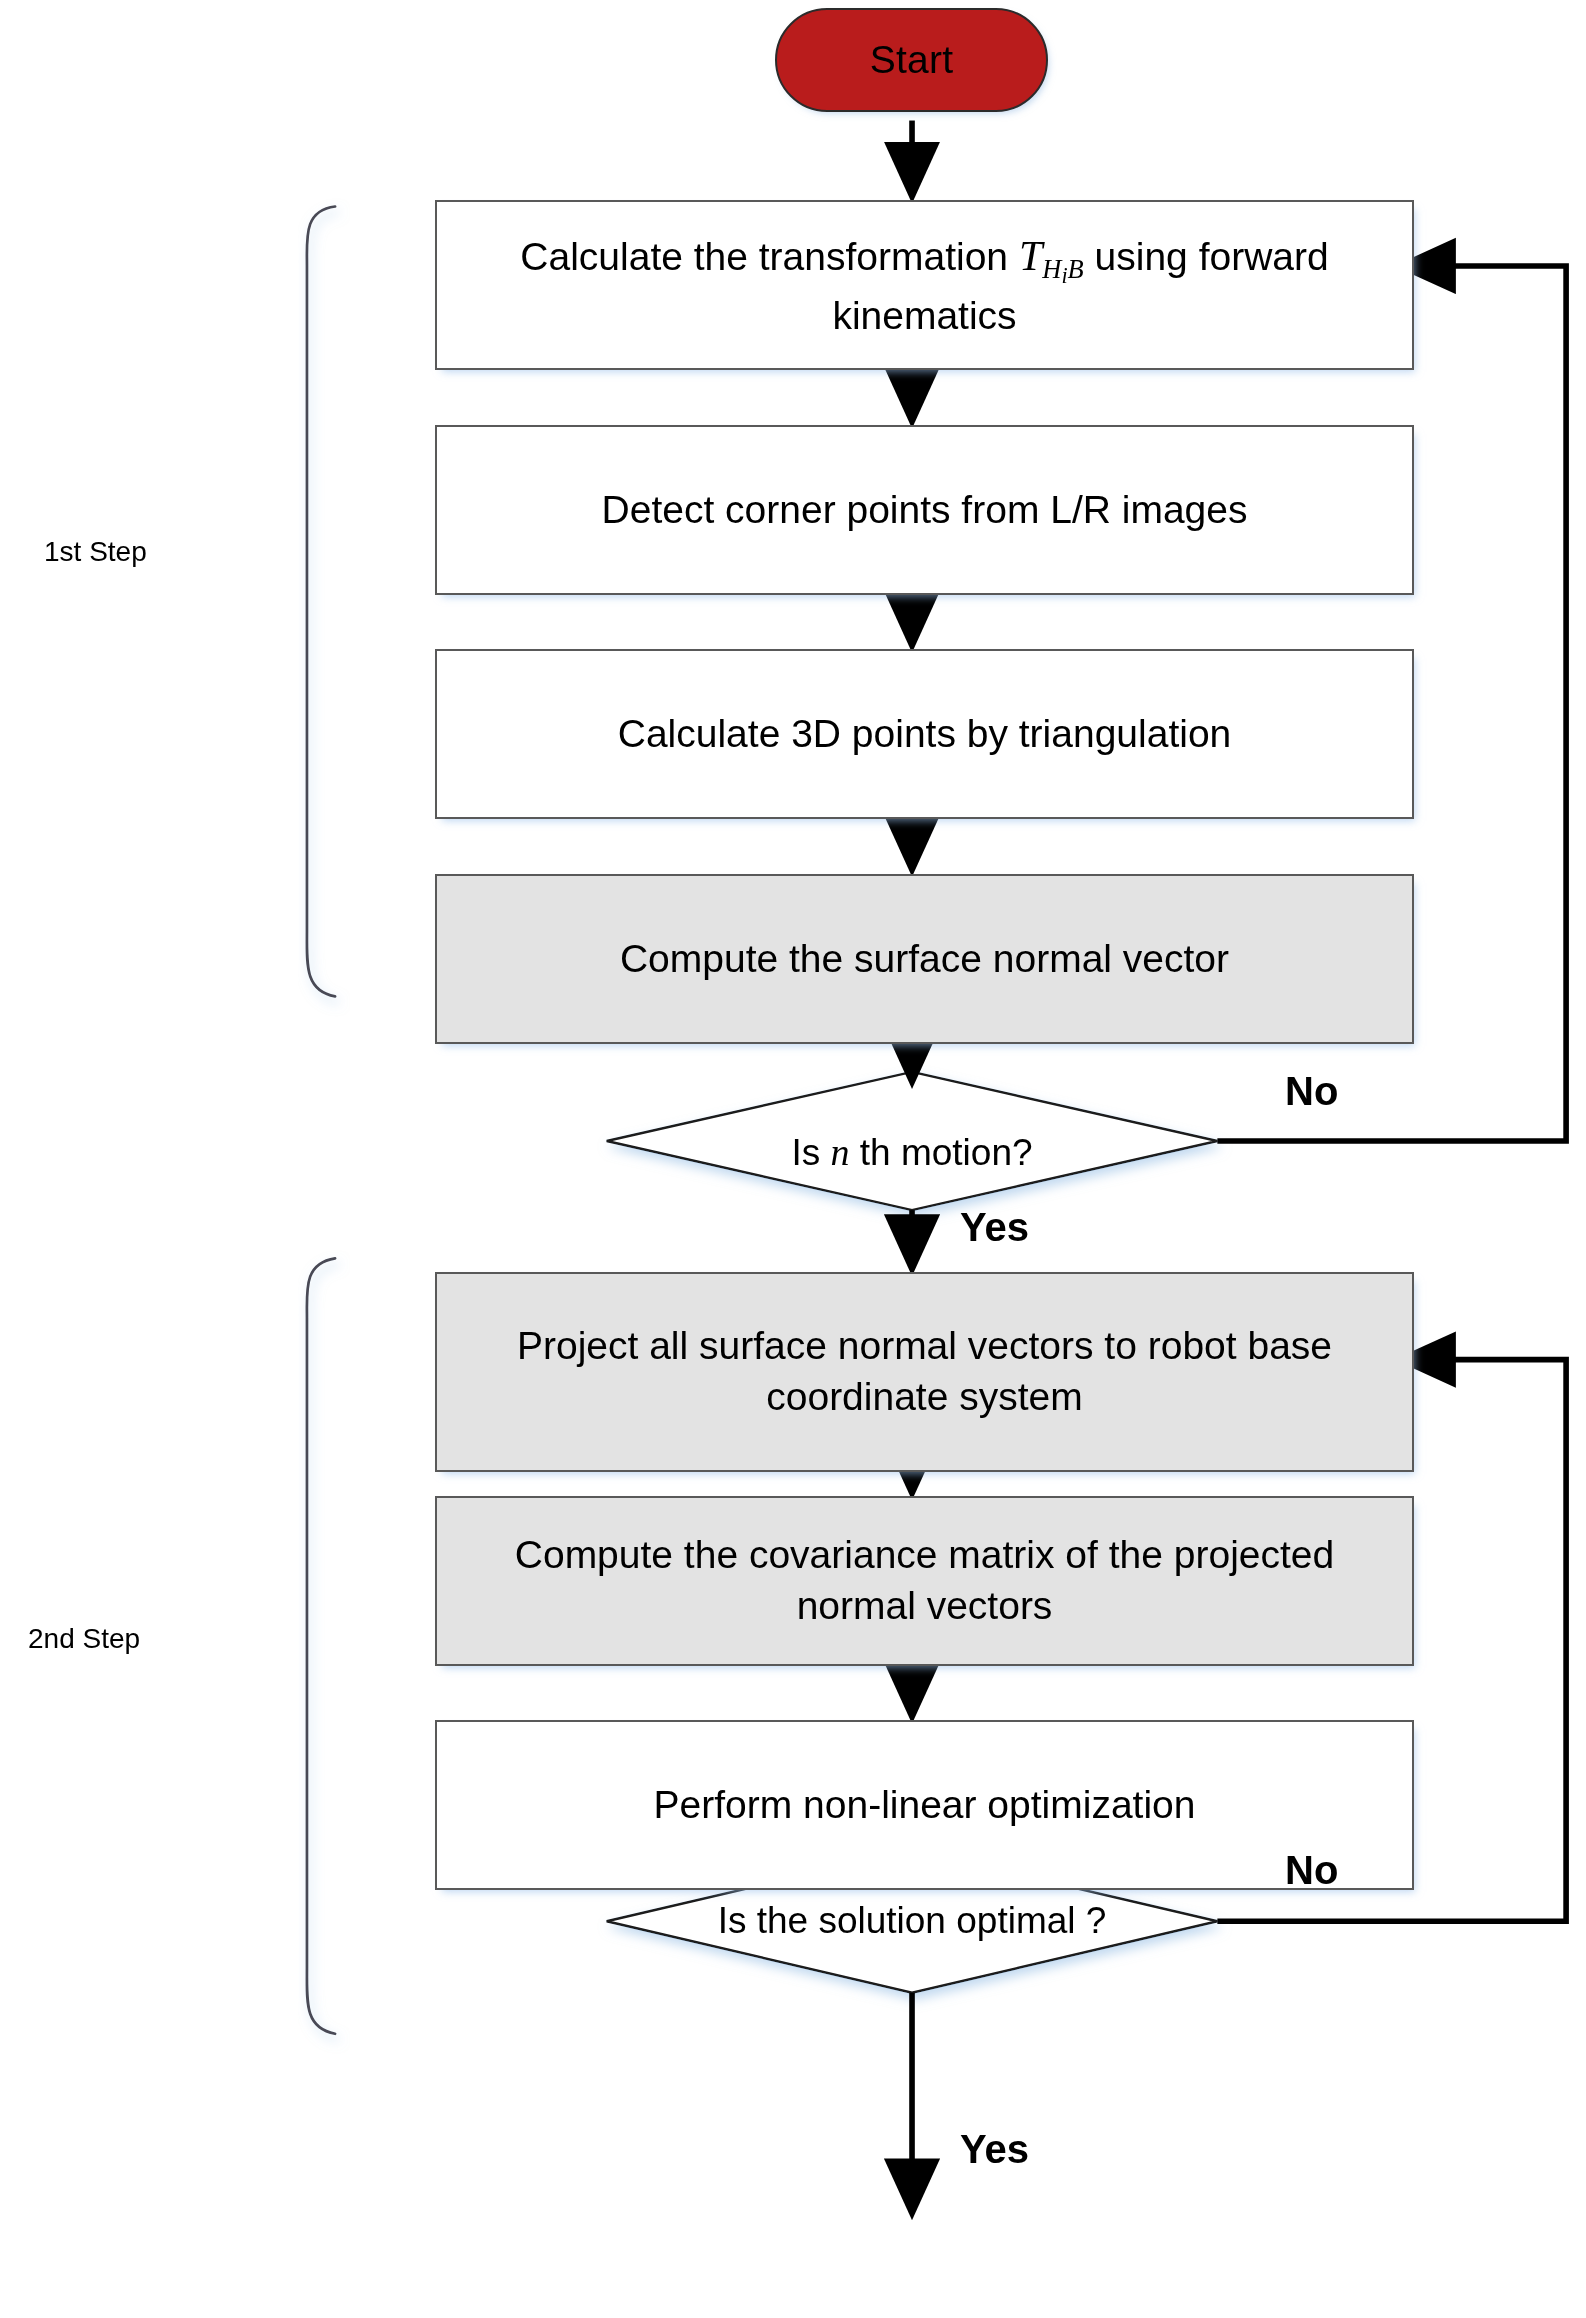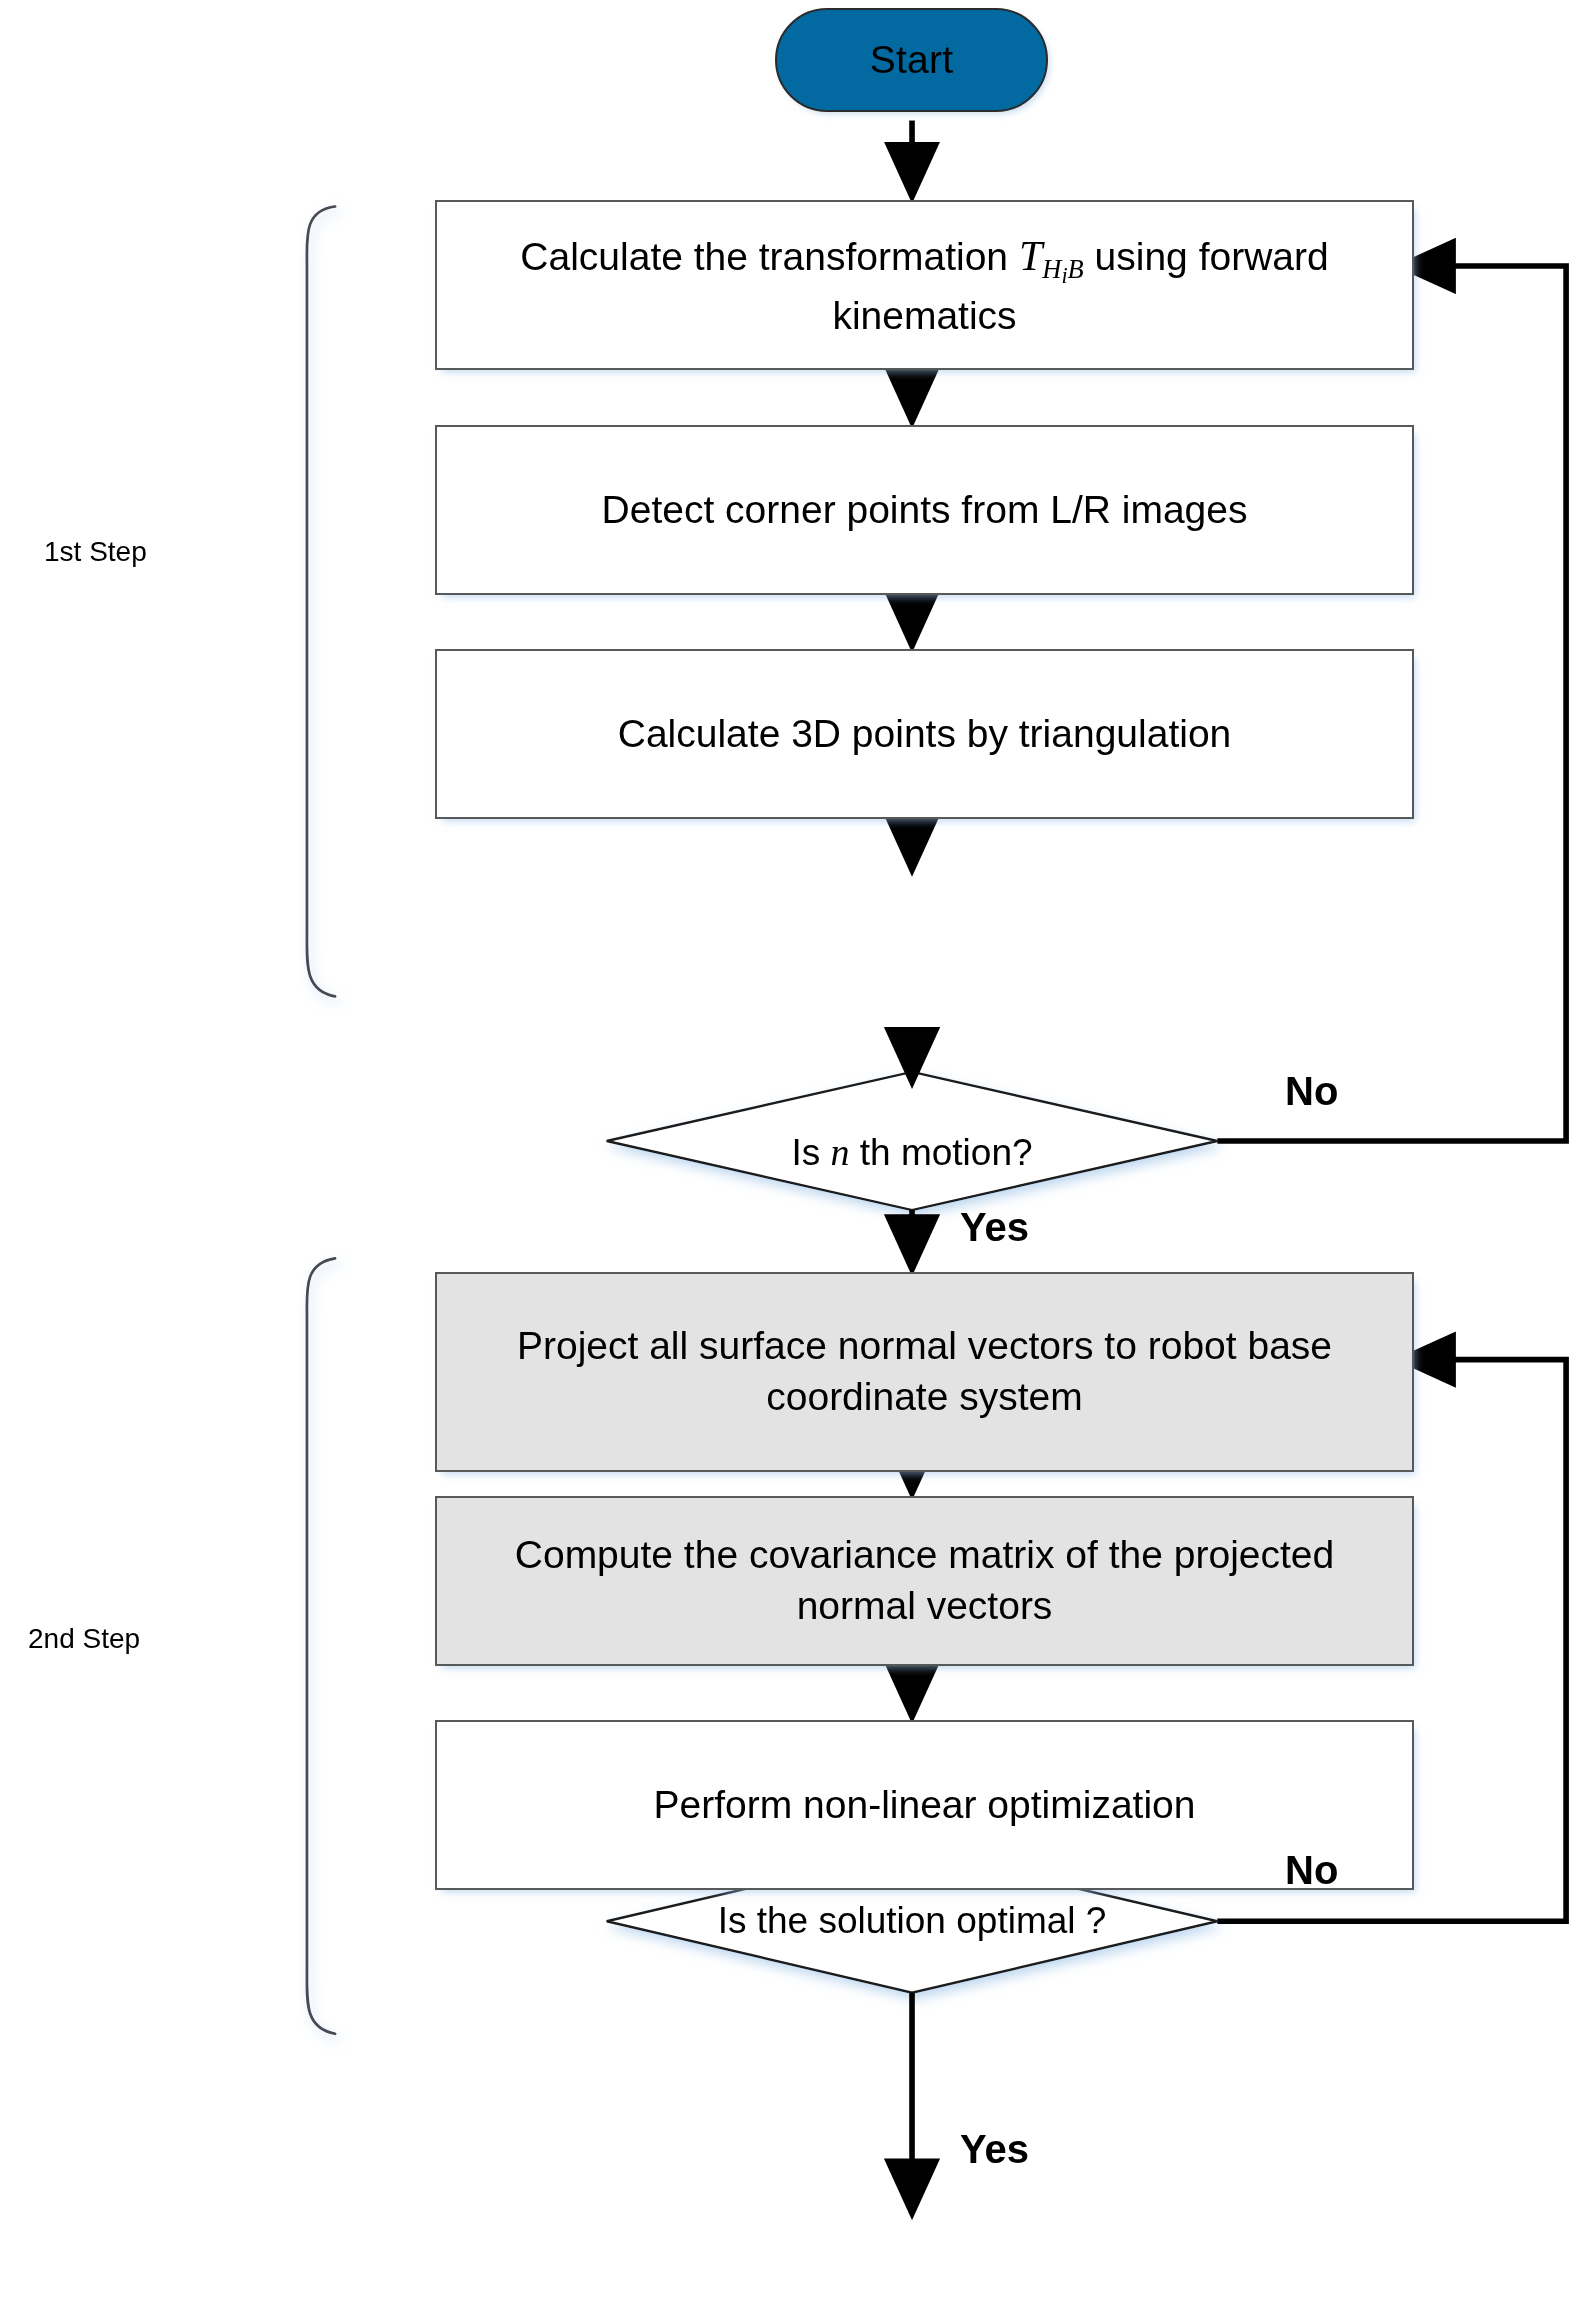--- a/index.html
+++ b/index.html
@@ -32,21 +32,21 @@
     position: absolute;
     display: flex;
     align-items: center;
     justify-content: center;
     text-align: center;
   }
 
   .terminator {
     border: 2px solid #2b2b2b;
     border-radius: 803px;
-    background: #0369a1;
+    background: #b91c1c;
     box-shadow: 3.2px 4px 7.2px -2.4px rgba(150,185,225,0.55);
   }
   .terminator .label {
     font-size: 39px;
     line-height: 1.1;
     letter-spacing: 0.2px;
   }
 
   .process {
     border: 2px solid #595959;
@@ -177,20 +177,23 @@
   </div>
 
   <div class="node process" style="left:435px; top:411px; width:979px; height:170px;">
     <span class="label">Detect corner points from L/R images</span>
   </div>
 
   <div class="node process" style="left:435px; top:635px; width:979px; height:170px;">
     <span class="label">Calculate 3D points by triangulation</span>
   </div>
 
+  <div class="node process shaded" style="left:435px; top:860px; width:979px; height:170px;">
+    <span class="label">Compute the surface normal vector</span>
+  </div>
 
   <div class="node process shaded" style="left:435px; top:1258px; width:979px; height:200px;">
     <span class="label">Project all surface normal vectors to robot base coordinate system</span>
   </div>
 
   <div class="node process shaded" style="left:435px; top:1482px; width:979px; height:170px;">
     <span class="label">Compute the covariance matrix of the projected normal vectors</span>
   </div>
 
   <div class="node process" style="left:435px; top:1706px; width:979px; height:170px;">

